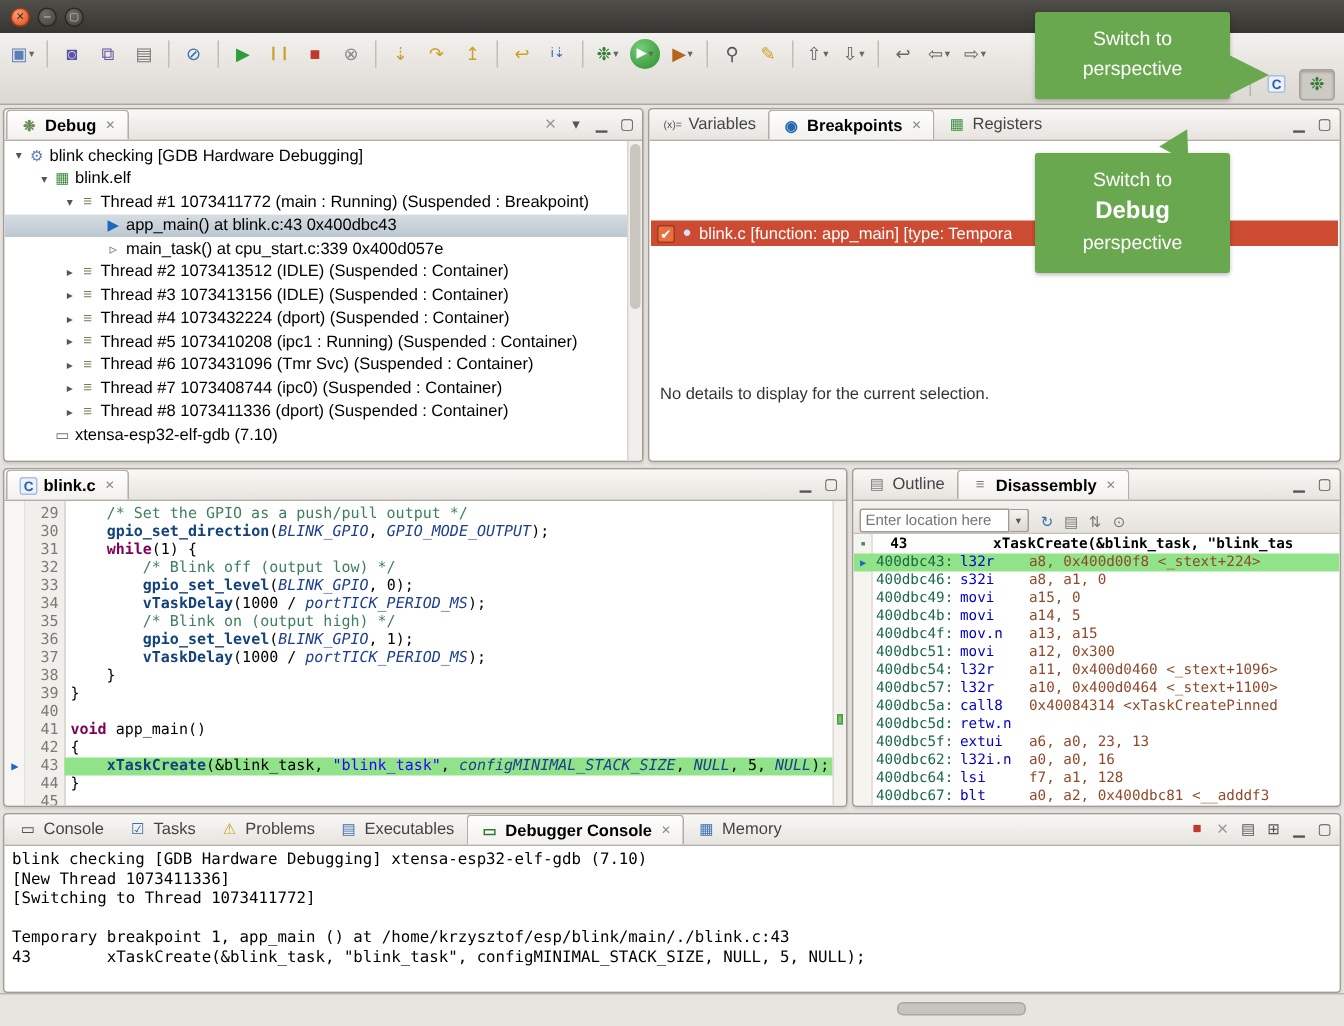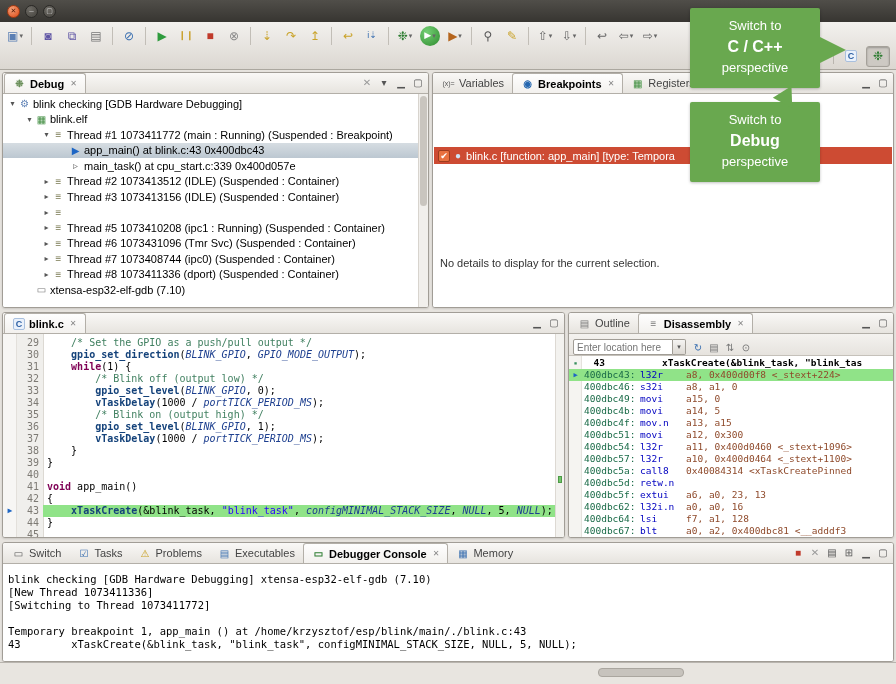--- a/index.html
+++ b/index.html
@@ -110,21 +110,21 @@
   .dg.ip { color:#1e66c4; }
   .dg.srcmark { color:#3a8f5f; font-size:6px; }
   .dsrc { font-weight:bold; color:#000; }
   .daddr { color:#1a6b48; width:58px; flex:none; padding-left:2px; }
   .dmn { color:#0000c0; width:46px; flex:none; }
   .dops { color:#8f4a2b; }
 
   
   #console-panel { left:2px; top:542px; width:892px; height:120px; }
   .cbody { height:calc(100% - 21px); font-family:"DejaVu Sans Mono",monospace; font-size:10.5px; line-height:13px;
-    padding:9px 5px; overflow:hidden; background:#fff; }
+    padding:3px 5px; overflow:hidden; background:#fff; }
   .cline { white-space:pre; color:#000; min-height:13px; }
 
   
   .statusbar { position:absolute; left:0; right:0; top:662px; height:22px; background:#e8e5e0; border-top:1px solid #b8b4ae; }
   .hscroll { position:absolute; left:598px; top:5px; width:86px; height:9px; background:#c7c3bd;
     border:1px solid #aaa69f; border-radius:4px; }
 
   
   .callout { position:absolute; width:130px; background:#69a84f; color:#fff; text-align:center; border-radius:2px;
     z-index:99; padding:8px 4px 10px; font-size:13px; line-height:20px; box-shadow:0 1px 3px rgba(0,0,0,.25); }
@@ -294,20 +294,21 @@
           <span class="tlb">Thread #2 1073413512 (IDLE) (Suspended : Container)</span>
         </div>
         <div class="trow" style="padding-left: 38px;">
           <span class="exp">▸</span>
           <span class="ticon" style="color: rgb(122, 122, 82);">≡</span>
           <span class="tlb">Thread #3 1073413156 (IDLE) (Suspended : Container)</span>
         </div>
         <div class="trow" style="padding-left: 38px;">
           <span class="exp">▸</span>
           <span class="ticon" style="color: rgb(122, 122, 82);">≡</span>
+          <span class="tlb">Thread #4 1073432224 (dport) (Suspended : Container)</span>
         </div>
         <div class="trow" style="padding-left: 38px;">
           <span class="exp">▸</span>
           <span class="ticon" style="color: rgb(122, 122, 82);">≡</span>
           <span class="tlb">Thread #5 1073410208 (ipc1 : Running) (Suspended : Container)</span>
         </div>
         <div class="trow" style="padding-left: 38px;">
           <span class="exp">▸</span>
           <span class="ticon" style="color: rgb(122, 122, 82);">≡</span>
           <span class="tlb">Thread #6 1073431096 (Tmr Svc) (Suspended : Container)</span>
@@ -448,21 +449,21 @@
         <div class="drow"><span class="dg"></span><span class="daddr">400dbc64:</span><span class="dmn">lsi</span><span class="dops">f7, a1, 128</span></div>
         <div class="drow"><span class="dg"></span><span class="daddr">400dbc67:</span><span class="dmn">blt</span><span class="dops">a0, a2, 0x400dbc81 &lt;__adddf3</span></div>
       </div>
   </div>
 
   <div class="panel" id="console-panel">
     <div class="tabbar">
       <div class="tabs" id="console-tabs">
           <div class="tab">
             <span class="ticon" style="color: rgb(85, 85, 85);">▭</span>
-            <span class="tlabel">Switch</span>
+            <span class="tlabel">Console</span>
           </div>
           <div class="tab">
             <span class="ticon" style="color: rgb(58, 111, 176);">☑</span>
             <span class="tlabel">Tasks</span>
           </div>
           <div class="tab">
             <span class="ticon" style="color: rgb(201, 162, 39);">⚠</span>
             <span class="tlabel">Problems</span>
           </div>
           <div class="tab">
@@ -497,21 +498,20 @@
         <div class="cline">43        xTaskCreate(&amp;blink_task, "blink_task", configMINIMAL_STACK_SIZE, NULL, 5, NULL);</div>
       </div>
   </div>
 
   <div class="statusbar">
     <div class="hscroll"></div>
   </div>
 
   <div class="callout" id="callout-cpp">
     <div>Switch to</div>
-    <div class="big">C / C++</div>
     <div>perspective</div>
     <div class="arr-right"></div>
   </div>
   <div class="callout" id="callout-debug">
     <div>Switch to</div>
     <div class="big">Debug</div>
     <div>perspective</div>
     <div class="arr-up"></div>
   </div>
 

